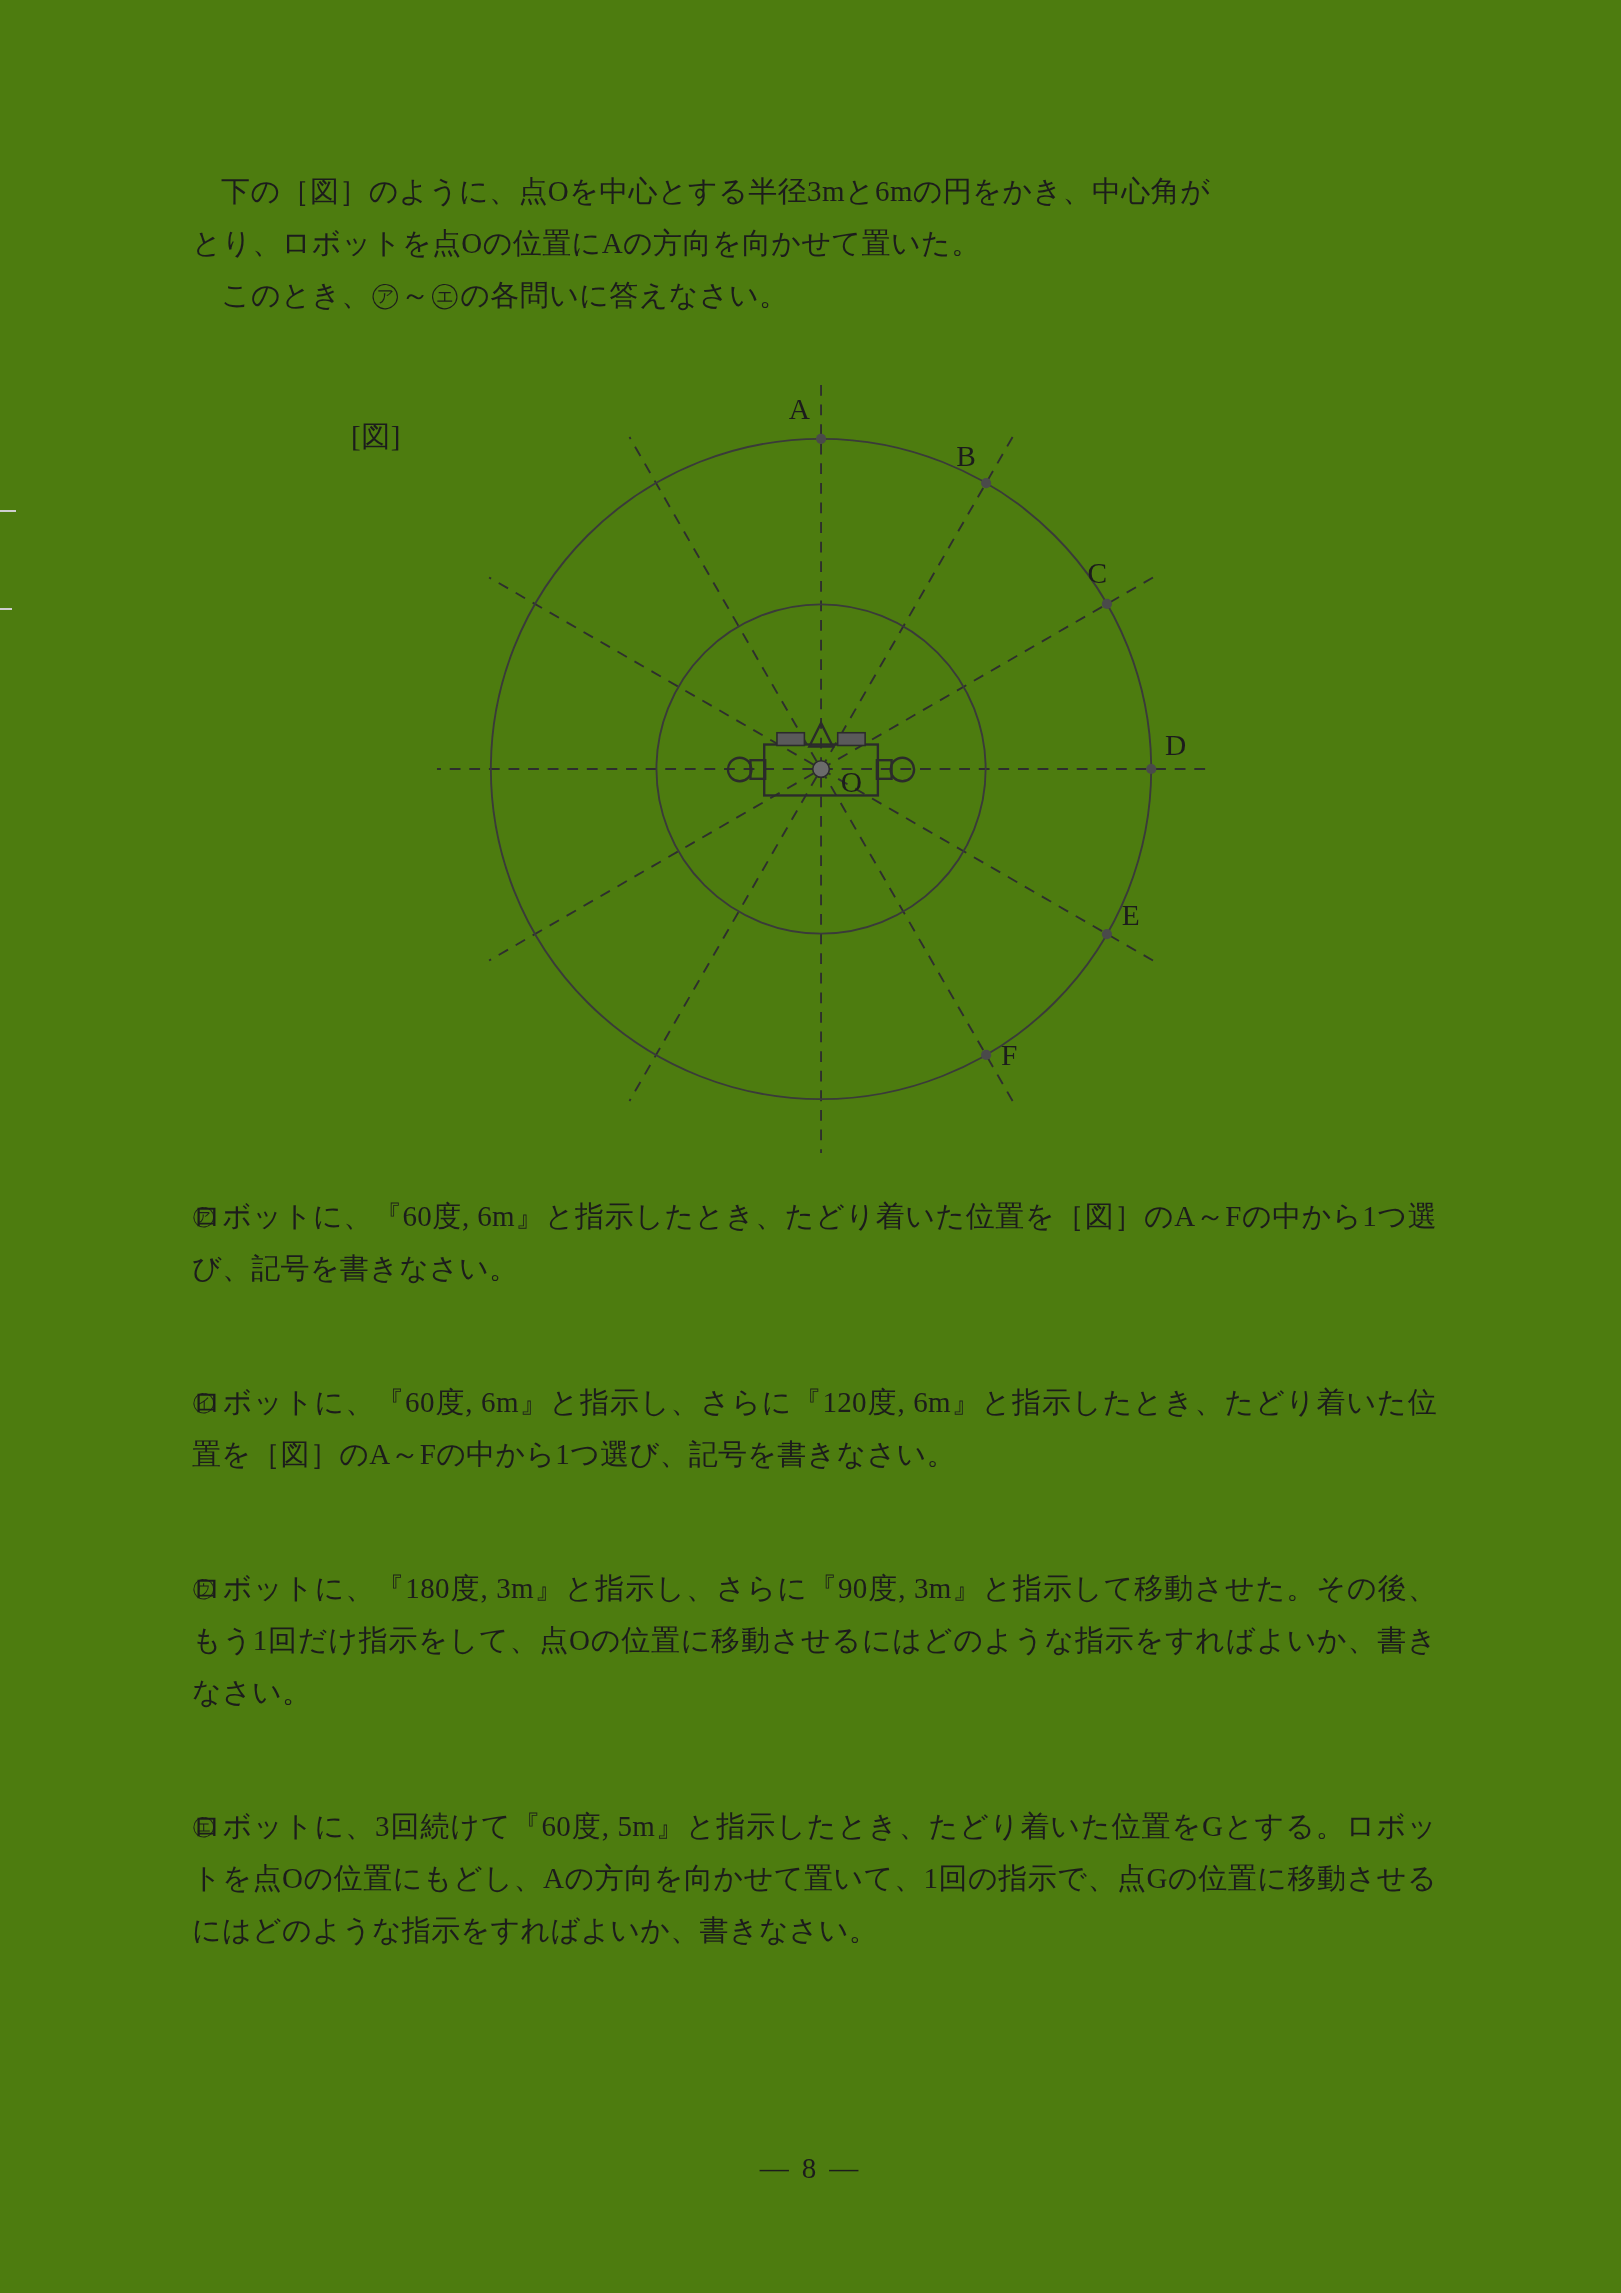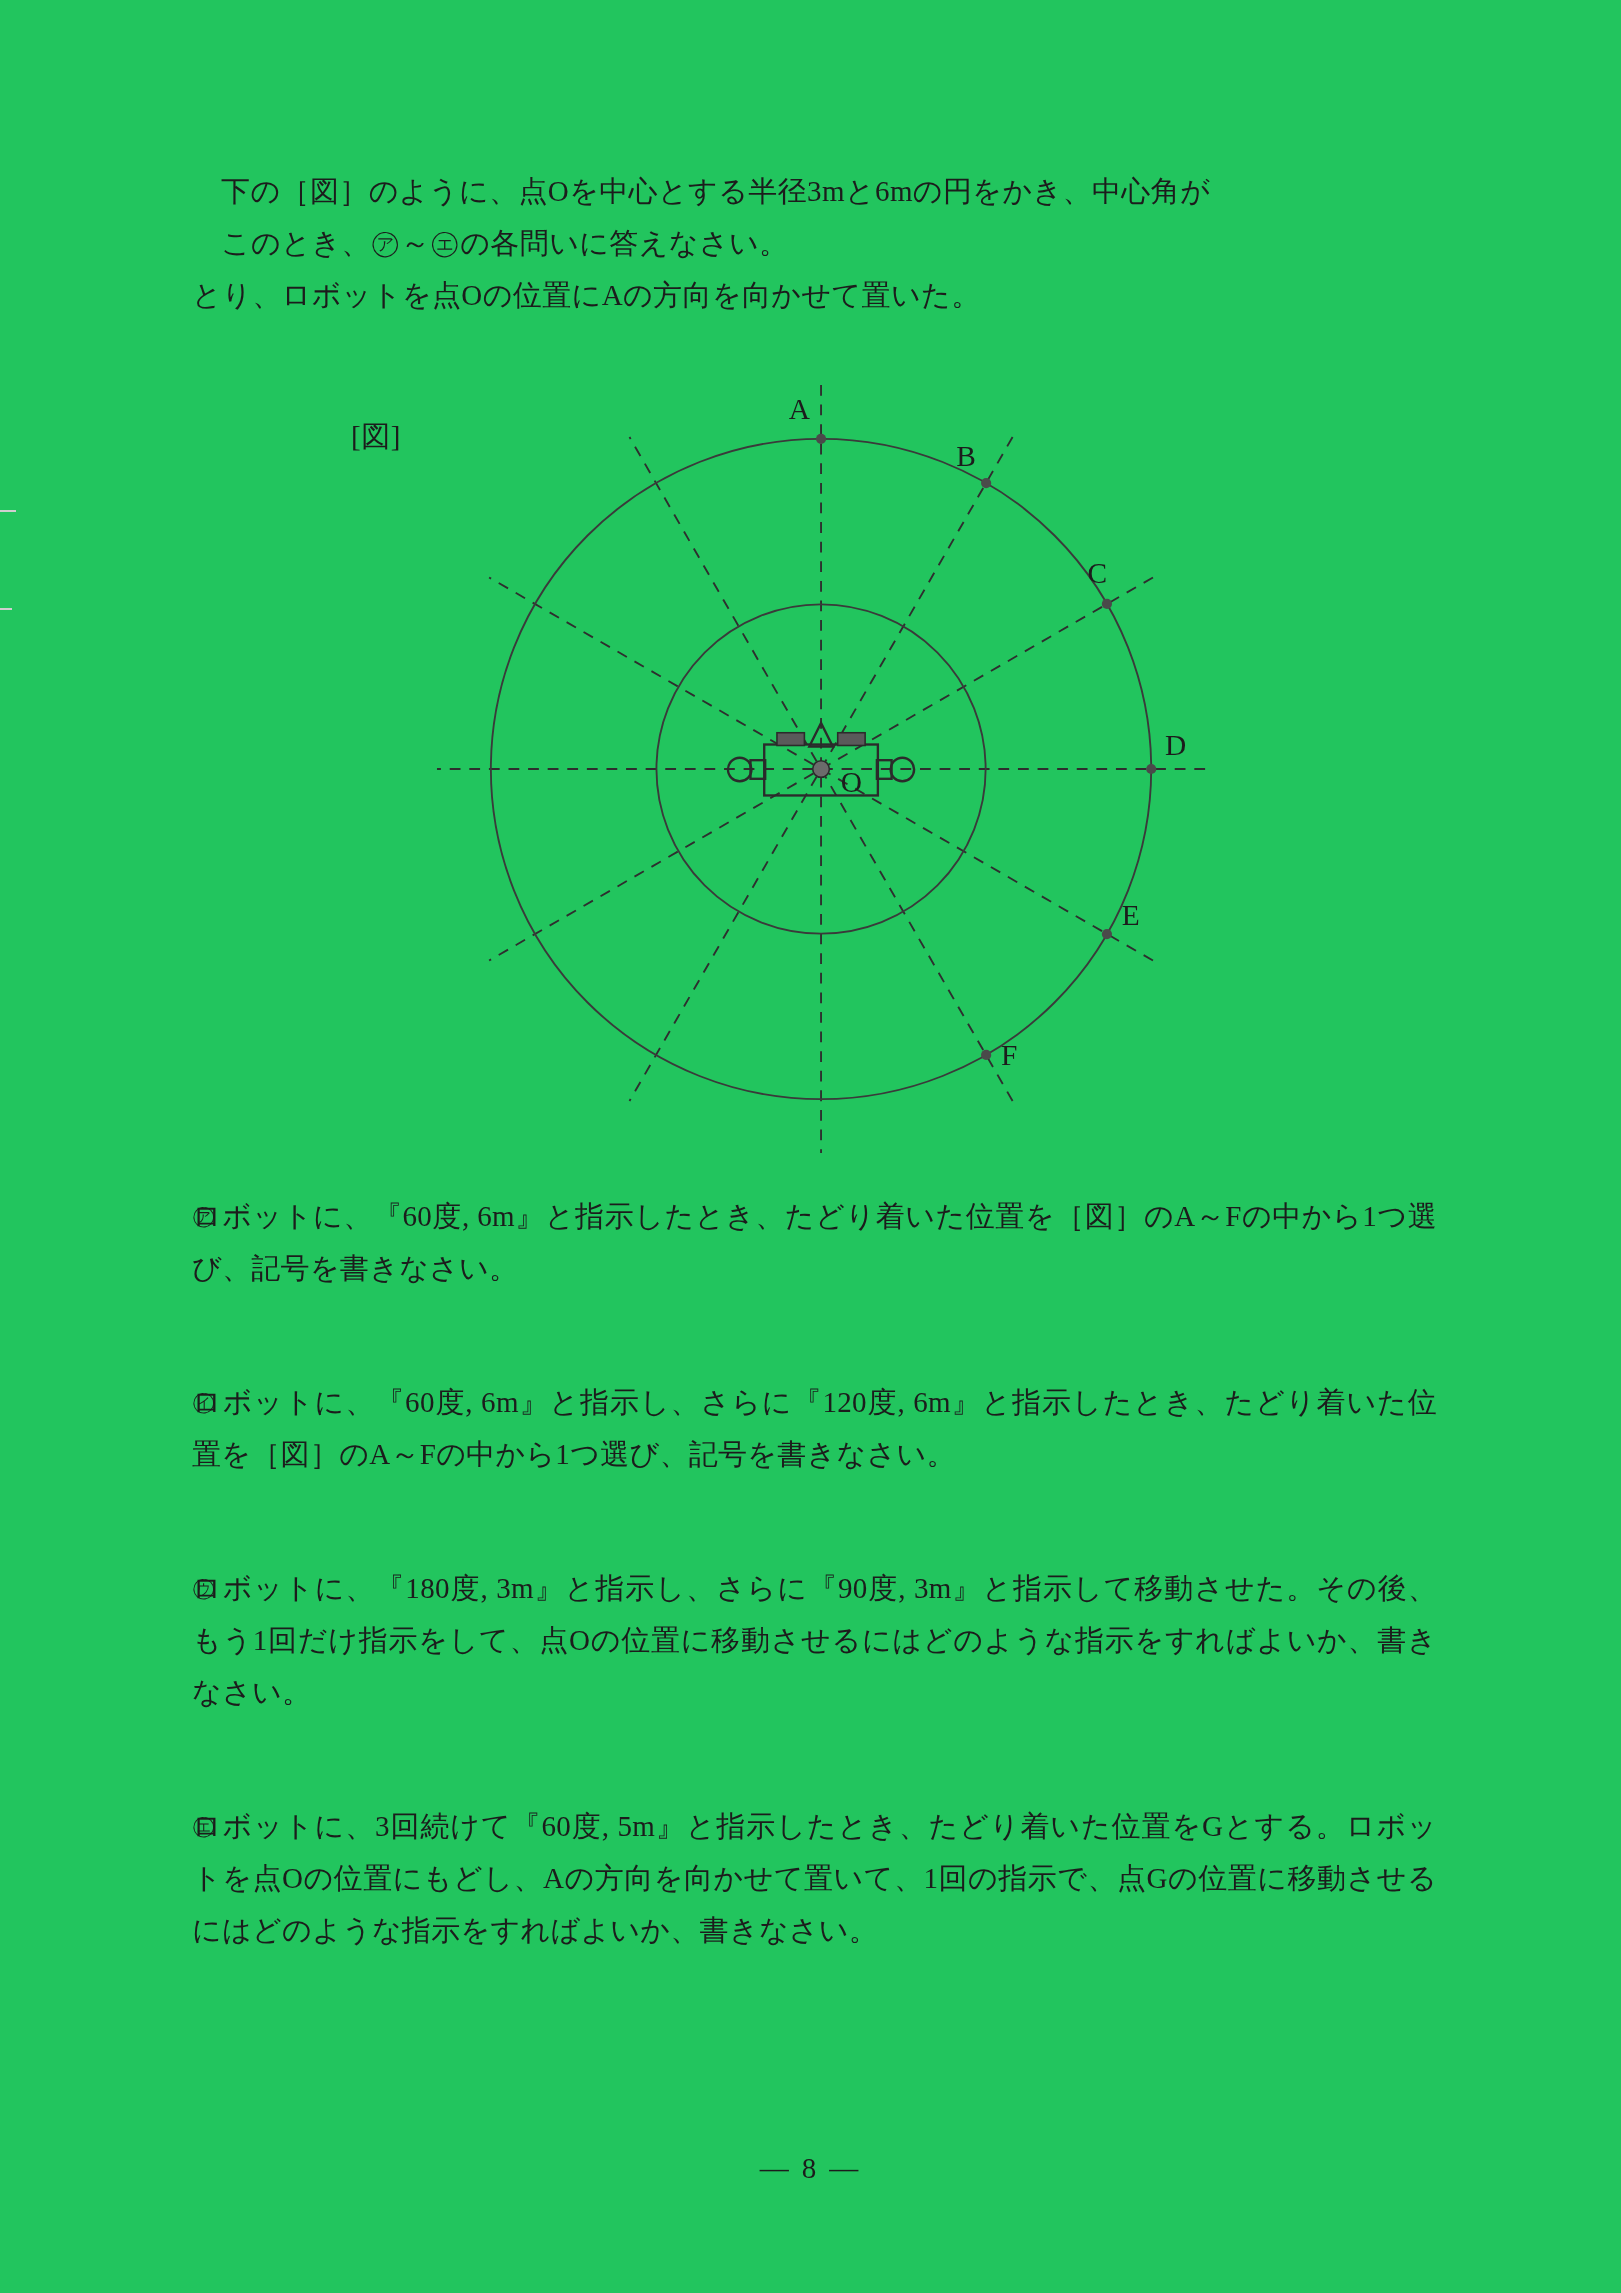--- a/index.html
+++ b/index.html
@@ -11,21 +11,21 @@
     width: 1621px;
     height: 2294px;
     font-family: "Liberation Serif", "DejaVu Serif", serif;
     color: #1c1c1c;
     position: relative;
     overflow: hidden;
   }
   .page {
     position: absolute;
     inset: 0;
-    background: #22c55e;
+    background: #4d7c0f;
   }
 
   
   .edge-mark {
     position: absolute;
     background: #cfcfcf;
   }
   .edge-mark.m1 { left: 0px;  top: 510px; width: 15.7px; height: 2px; }
   .edge-mark.m2 { left: 0px;  top: 608px; width: 11.8px; height: 2px; }
 
@@ -111,22 +111,22 @@
 </head>
 <body>
 
 <div class="page">
 
   <div class="edge-mark m1"></div>
   <div class="edge-mark m2"></div>
 
   <div class="intro">
     <p><span class="indent"></span><span>下の［図］のように、点Oを中心とする半径3mと6mの円をかき、中心角が</span></p>
+    <p><span>とり、ロボットを点Oの位置にAの方向を向かせて置いた。</span></p>
     <p><span class="indent"></span><span>このとき、㋐～㋓の各問いに答えなさい。</span></p>
-    <p><span>とり、ロボットを点Oの位置にAの方向を向かせて置いた。</span></p>
   </div>
 
   <div class="figure-wrap">
 
     <div class="fig-label">[図]</div>
 
     <svg class="diagram" width="804" height="774" viewBox="0 0 820 790">
       <defs>
         <style>
           .solid-circle { fill: none; stroke: #3a3a3a; stroke-width: 1.9; }

